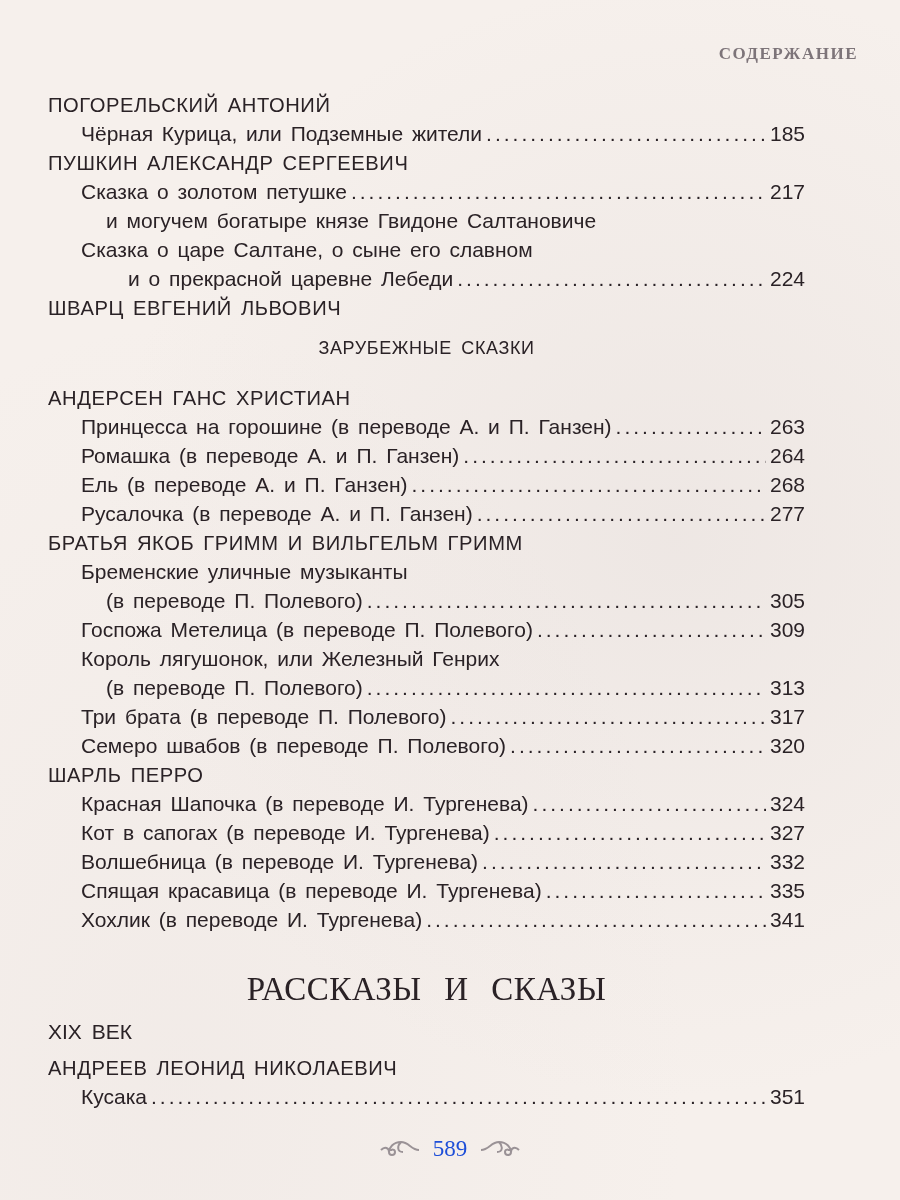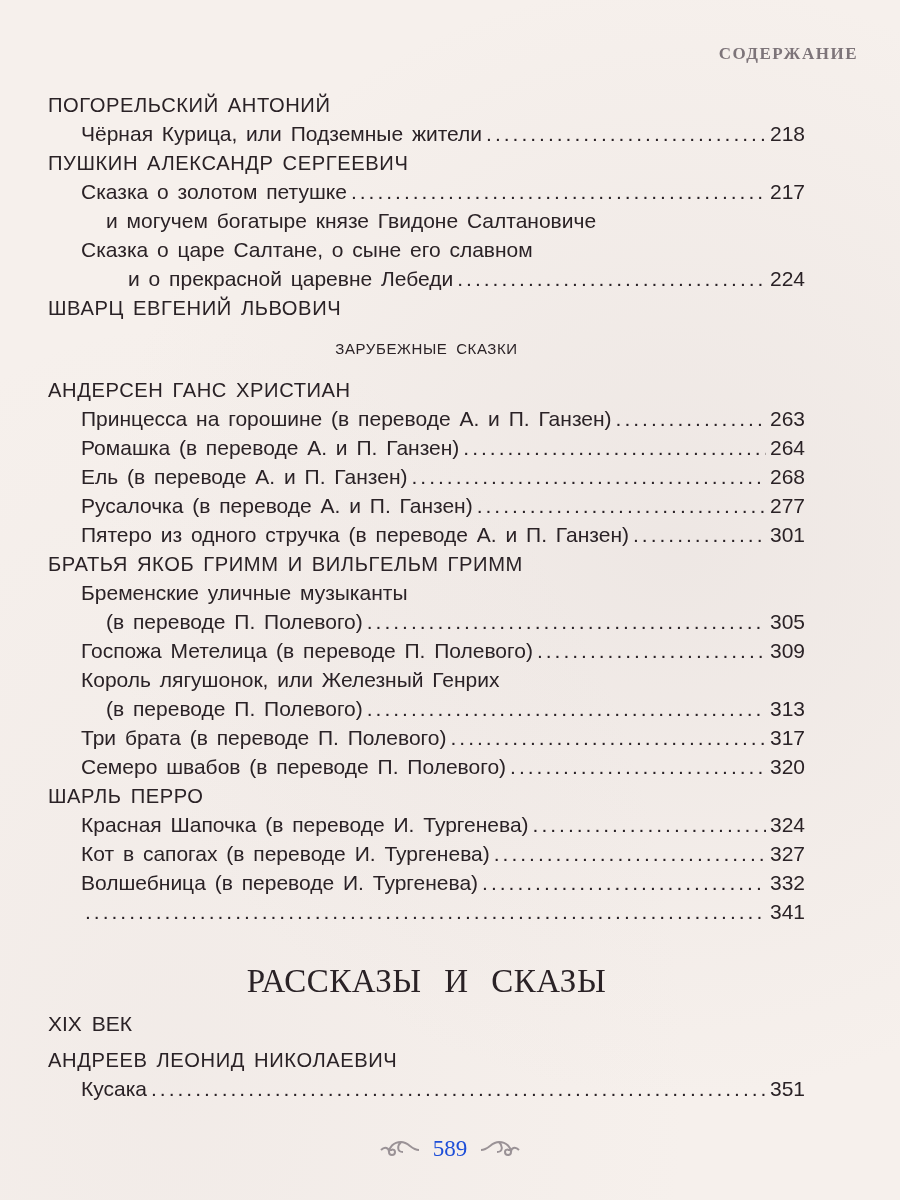--- a/index.html
+++ b/index.html
@@ -69,24 +69,24 @@
     margin: 0 4px;
     letter-spacing: 3px;
     color: #2a2226;
   }
   .entry .dots::before {
     content: "..........................................................................................................................................";
   }
   .entry .page { flex: 0 0 auto; }
   .section-title {
     text-align: center;
-    font-size: 15px;
-    line-height: 29px;
-    height: 29px;
-    margin: 12px 0 12px 0;
+    font-size: 18px;
+    line-height: 29px;
+    height: 29px;
+    margin: 12px 0 20px 0;
     letter-spacing: 0.6px;
     word-spacing: 4px;
   }
   .part-title {
     text-align: center;
     font-family: "Liberation Serif", "DejaVu Serif", serif;
     font-weight: normal;
     font-size: 33px;
     line-height: 40px;
     height: 40px;
@@ -126,21 +126,21 @@
 <div class="bleed"></div>
 
 <div class="running-head">СОДЕРЖАНИЕ</div>
 
 <div class="toc">
 
   <div class="author">ПОГОРЕЛЬСКИЙ АНТОНИЙ</div>
   <div class="entry">
     <span class="title">Чёрная Курица, или Подземные жители</span>
     <span class="dots"></span>
-    <span class="page">218</span>
+    <span class="page">185</span>
   </div>
 
   <div class="author">ПУШКИН АЛЕКСАНДР СЕРГЕЕВИЧ</div>
   <div class="entry">
     <span class="title">Сказка о золотом петушке</span>
     <span class="dots"></span>
     <span class="page">217</span>
   </div>
   <div class="entry cont noleader">
     <span class="title">и могучем богатыре князе Гвидоне Салтановиче</span>
@@ -173,25 +173,20 @@
   </div>
   <div class="entry">
     <span class="title">Ель (в переводе А. и П. Ганзен)</span>
     <span class="dots"></span>
     <span class="page">268</span>
   </div>
   <div class="entry">
     <span class="title">Русалочка (в переводе А. и П. Ганзен)</span>
     <span class="dots"></span>
     <span class="page">277</span>
-  </div>
-  <div class="entry">
-    <span class="title">Пятеро из одного стручка (в переводе А. и П. Ганзен)</span>
-    <span class="dots"></span>
-    <span class="page">301</span>
   </div>
 
   <div class="author">БРАТЬЯ ЯКОБ ГРИММ И ВИЛЬГЕЛЬМ ГРИММ</div>
   <div class="entry noleader">
     <span class="title">Бременские уличные музыканты</span>
     <span class="dots"></span>
   </div>
   <div class="entry cont">
     <span class="title">(в переводе П. Полевого)</span>
     <span class="dots"></span>
@@ -232,20 +227,26 @@
     <span class="title">Кот в сапогах (в переводе И. Тургенева)</span>
     <span class="dots"></span>
     <span class="page">327</span>
   </div>
   <div class="entry">
     <span class="title">Волшебница (в переводе И. Тургенева)</span>
     <span class="dots"></span>
     <span class="page">332</span>
   </div>
   <div class="entry">
+    <span class="title">Спящая красавица (в переводе И. Тургенева)</span>
+    <span class="dots"></span>
+    <span class="page">335</span>
+  </div>
+  <div class="entry">
+    <span class="title">Хохлик (в переводе И. Тургенева)</span>
     <span class="dots"></span>
     <span class="page">341</span>
   </div>
 
   <div class="part-title">РАССКАЗЫ И СКАЗЫ</div>
   <div class="sub-title">XIX ВЕК</div>
 
   <div class="author">АНДРЕЕВ ЛЕОНИД НИКОЛАЕВИЧ</div>
   <div class="entry">
     <span class="title">Кусака</span>

